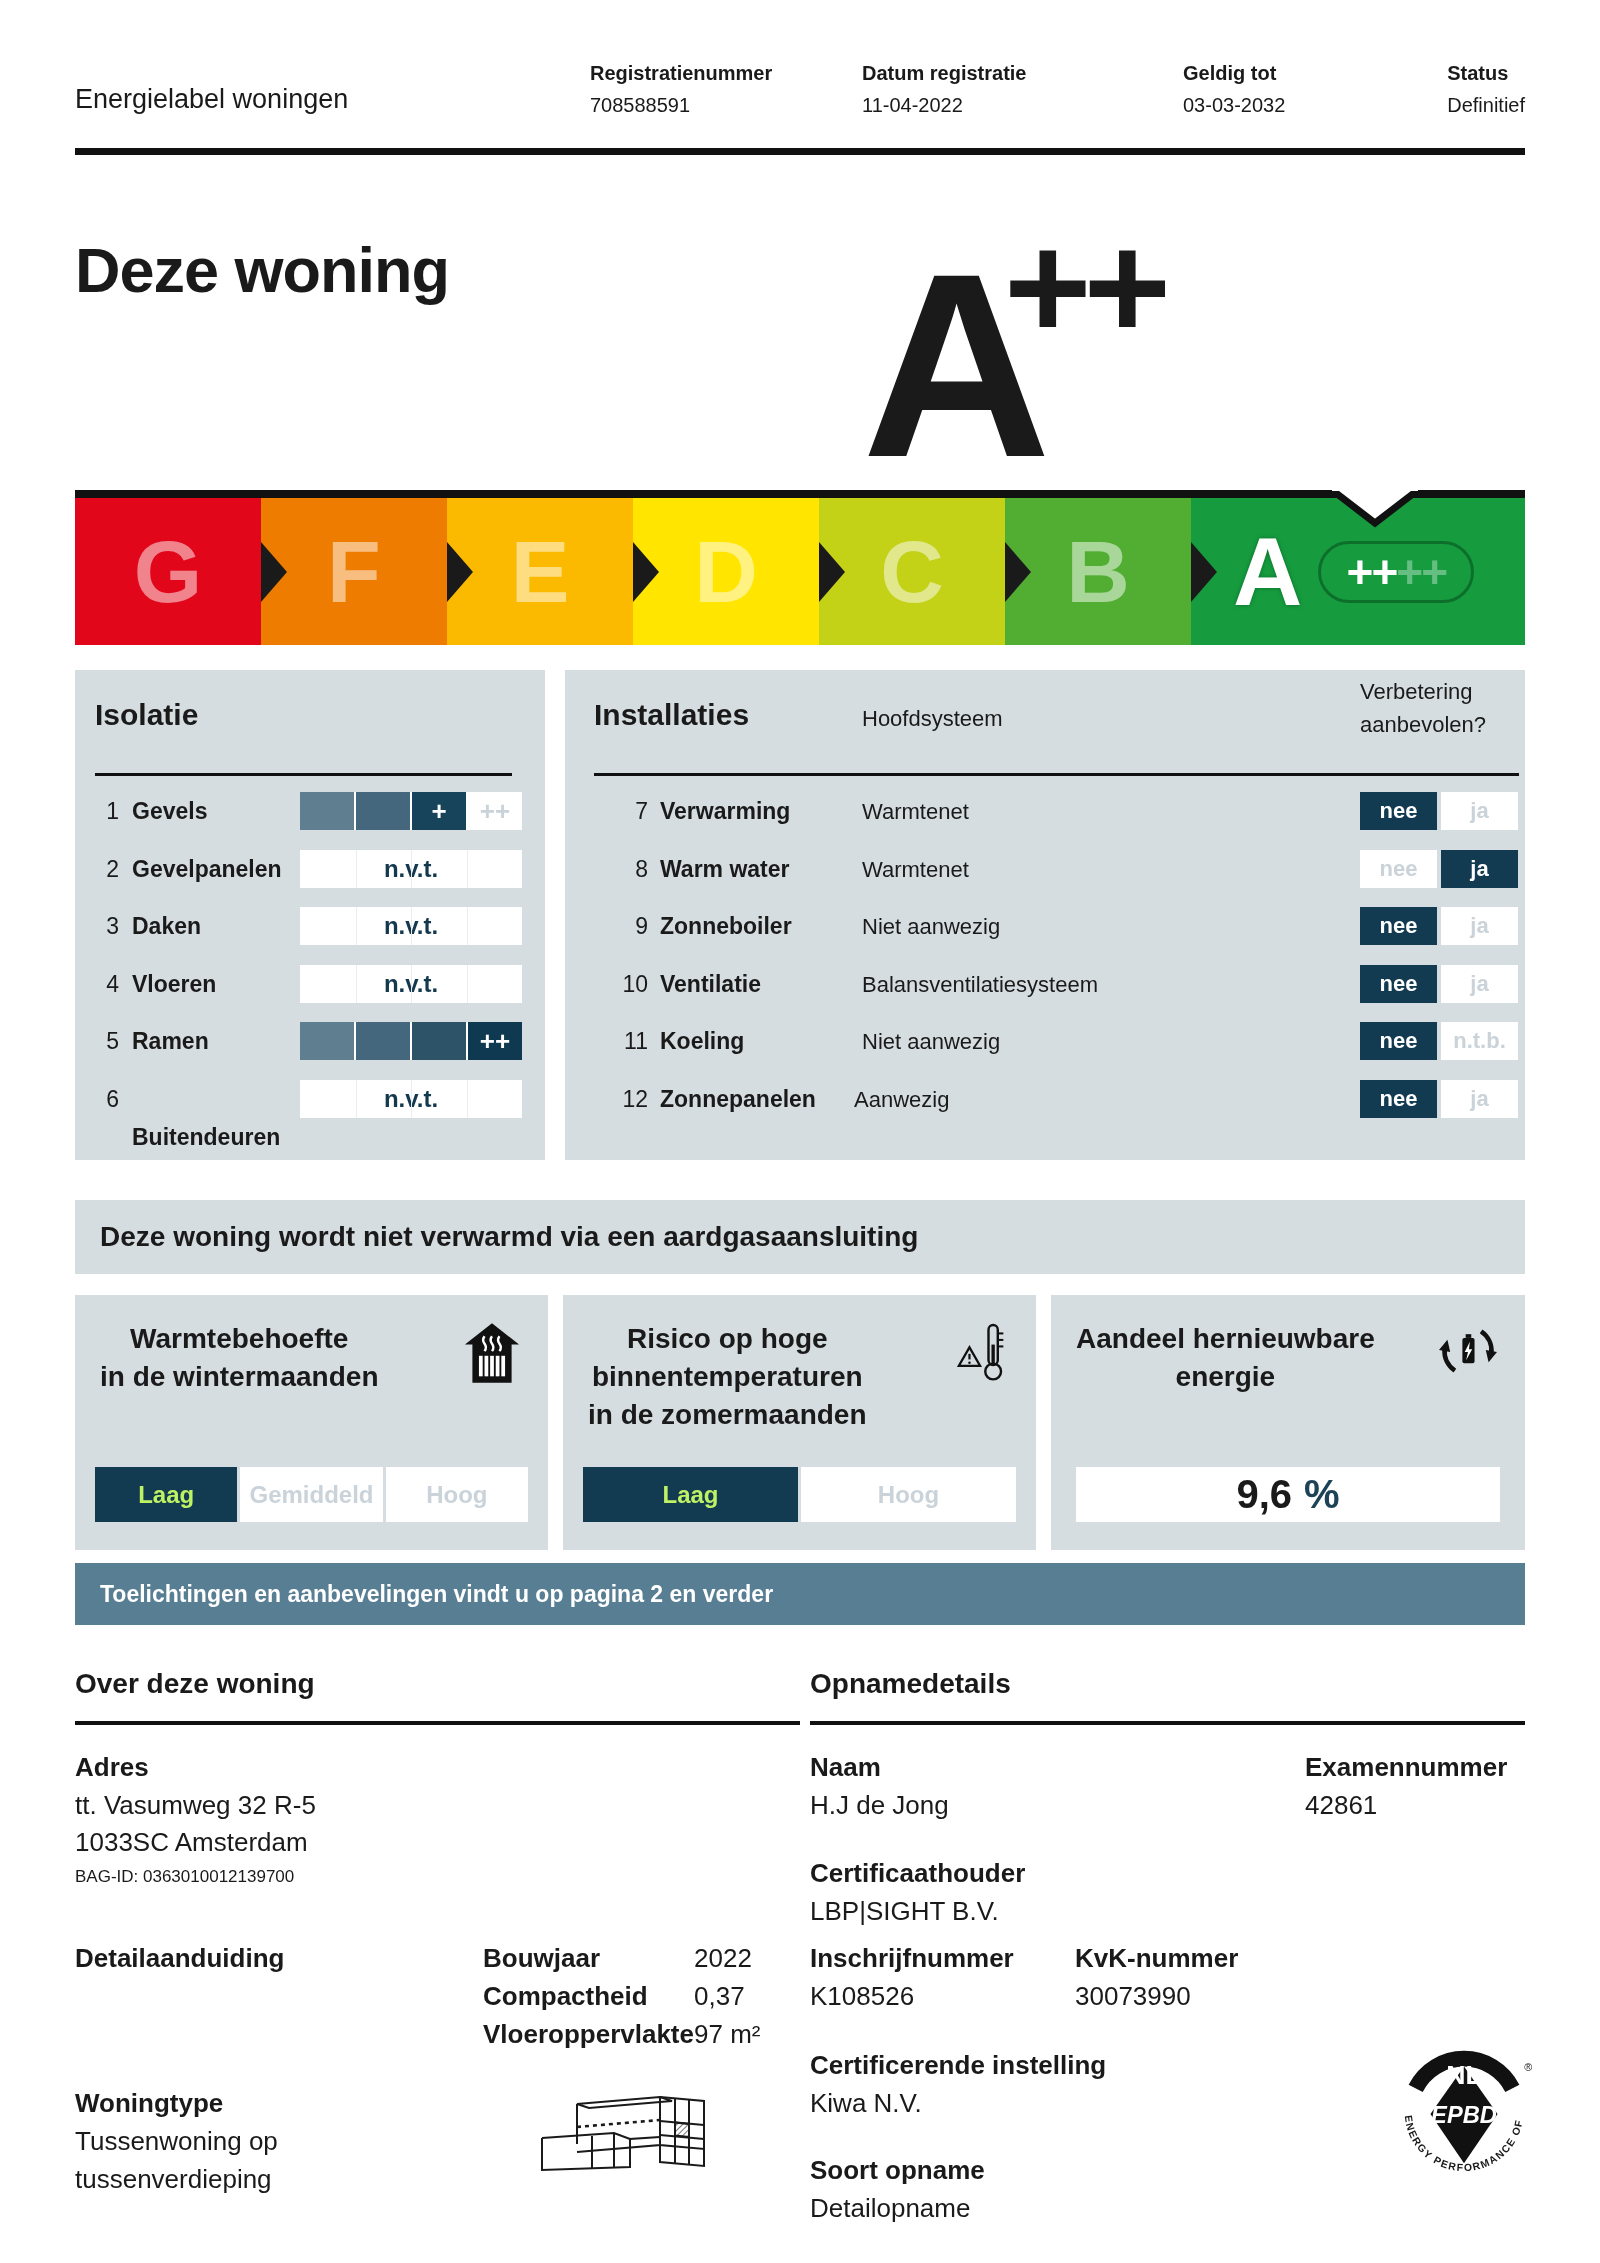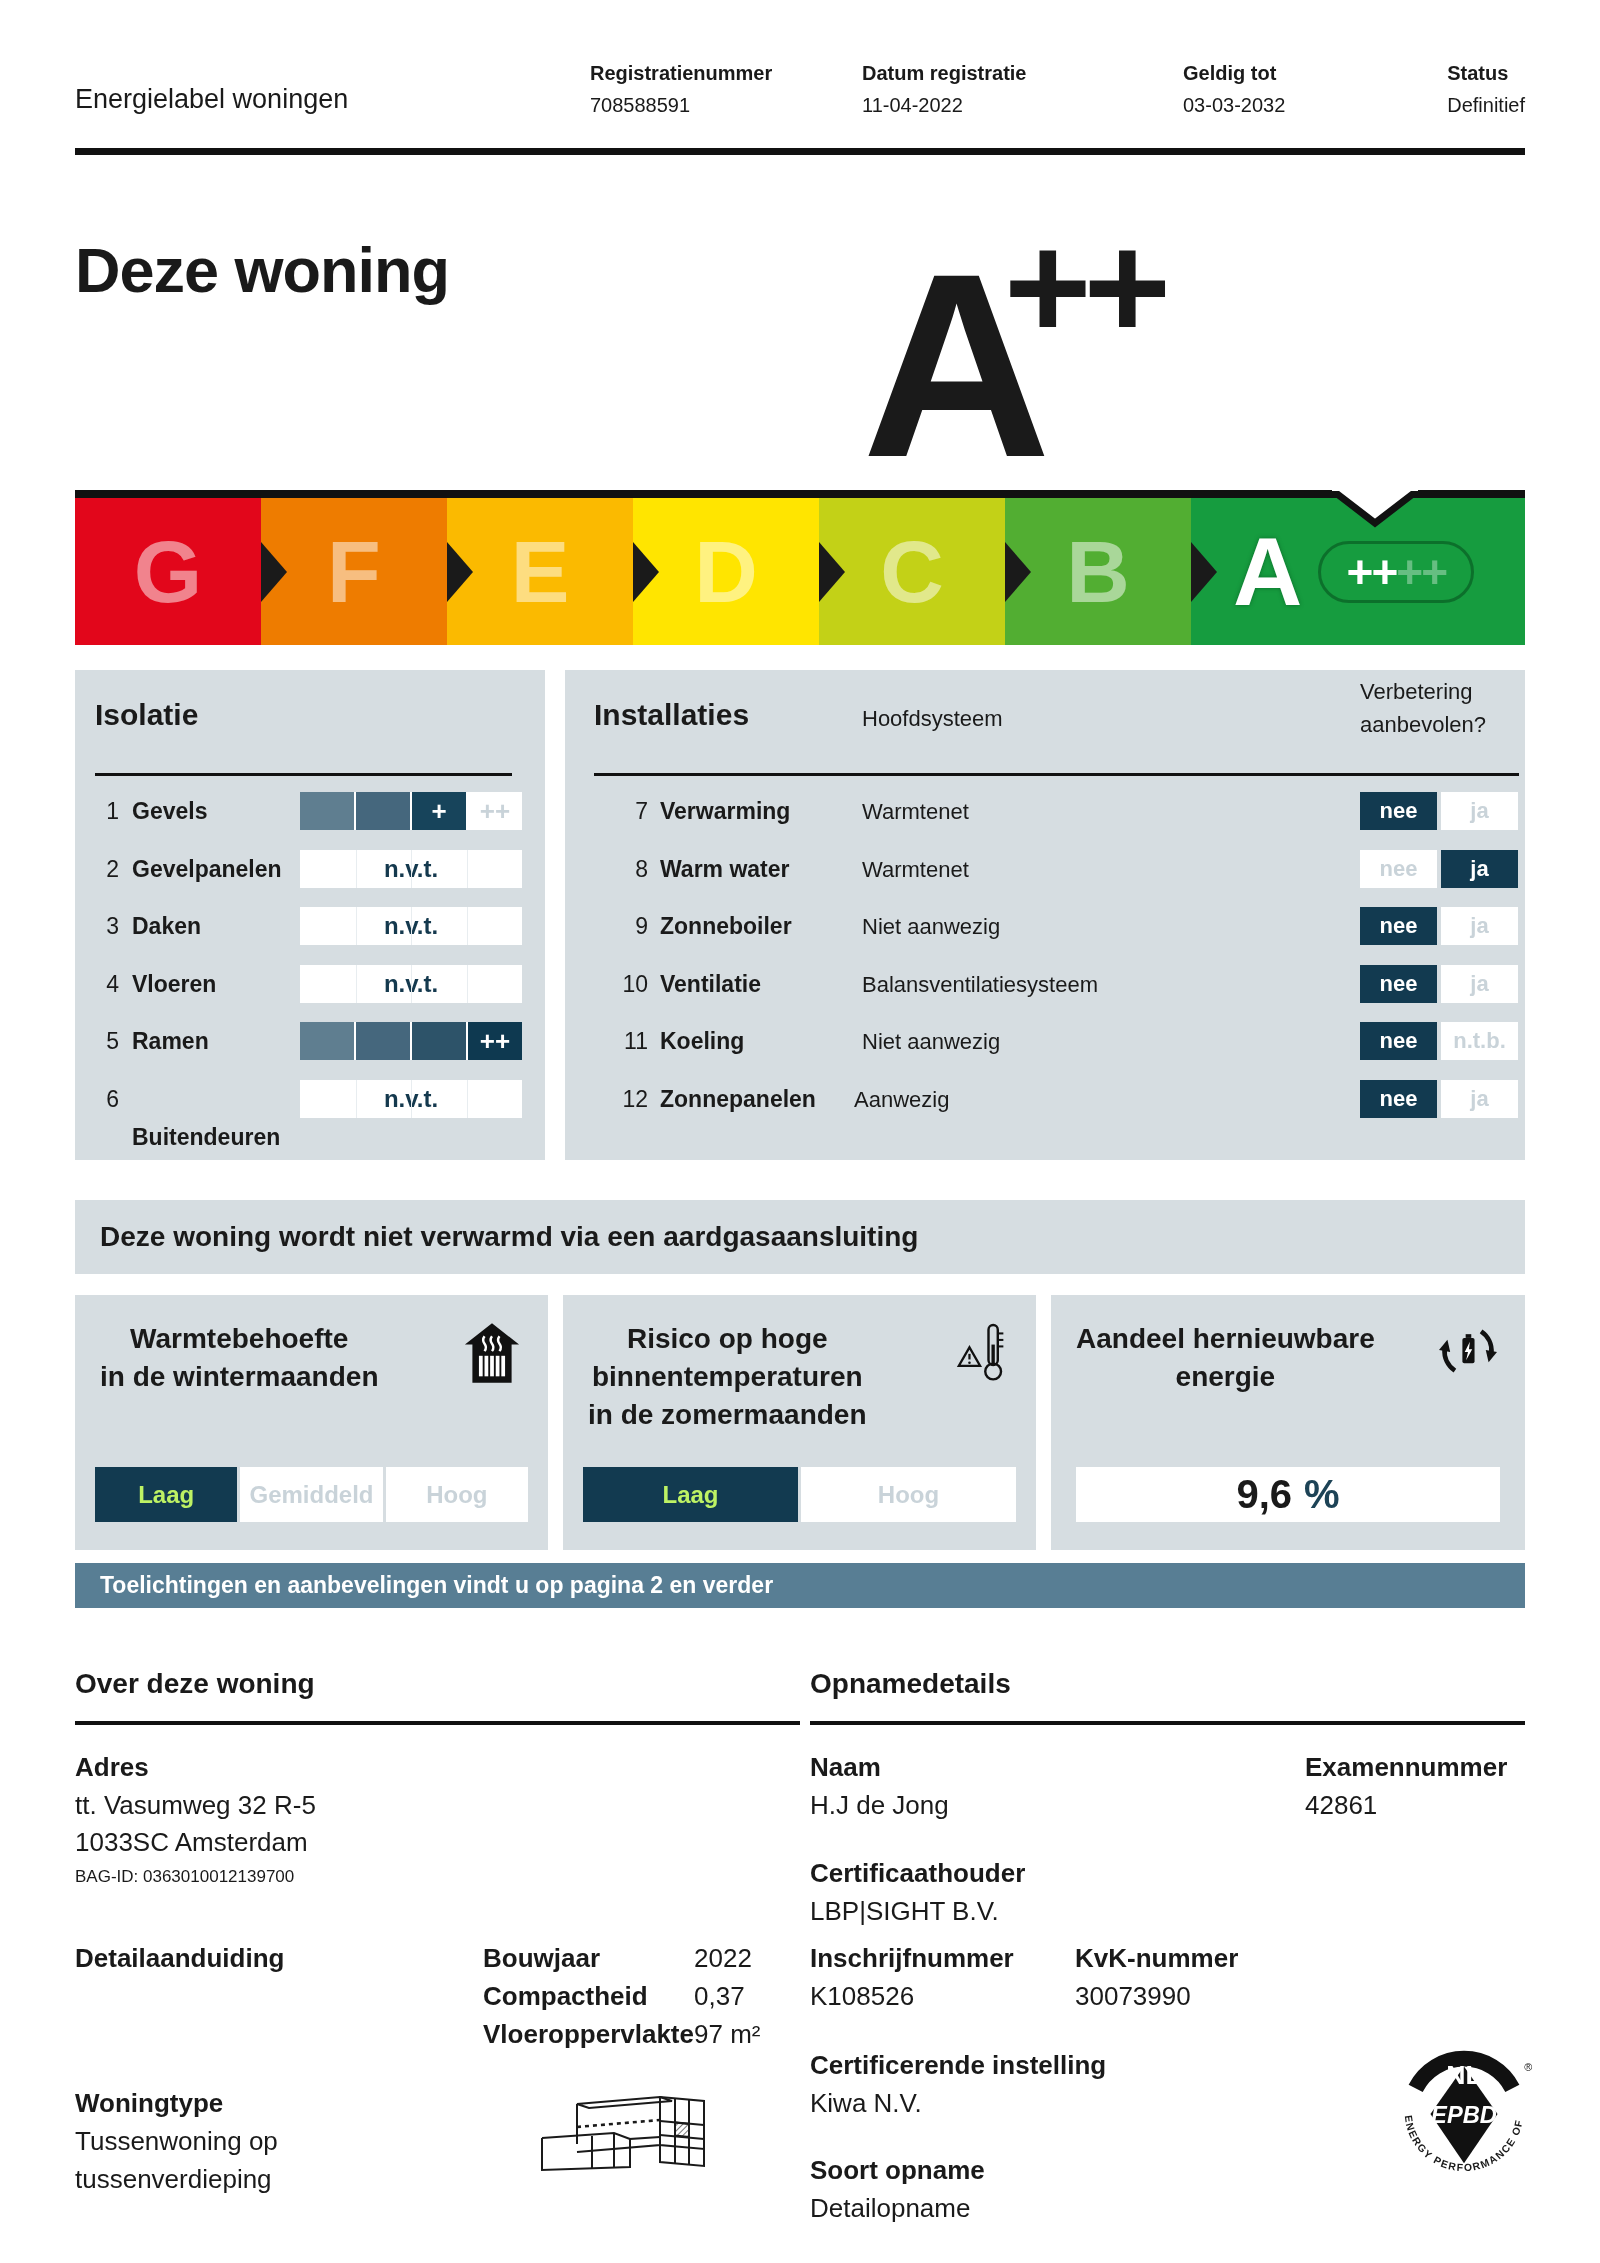--- a/index.html
+++ b/index.html
@@ -80,21 +80,21 @@
   .ibox .bicon { position:absolute; right:28px; top:26px; }
   .chooser { position:absolute; left:20px; right:20px; bottom:28px; height:55px; display:flex; gap:3px; }
   .chooser .c { flex:1; display:flex; align-items:center; justify-content:center; font-size:24px; font-weight:700; }
   .c.sel { background:#123a50; color:#bef264; }
   .c.unsel { background:#fff; color:#c9d3d9; }
   .valuebar { position:absolute; left:25px; right:25px; bottom:28px; height:55px; background:#fff;
       display:flex; align-items:center; justify-content:center; font-size:40px; font-weight:700; }
   .valuebar .unit { color:#1d4356; margin-left:12px; }
 
   
-  .footbar { position:absolute; left:75px; right:75px; top:1563px; height:45px; background:#587e94;
+  .footbar { position:absolute; left:75px; right:75px; top:1563px; height:62px; background:#587e94;
       display:flex; align-items:center; padding-left:25px; color:#fff; font-size:23px; font-weight:700; }
 
   
   .col { position:absolute; top:1668px; }
   .col-l { left:75px; width:725px; }
   .col-r { left:810px; width:715px; }
   .col h2 { position:absolute; top:0; font-size:28px; font-weight:700; }
   .col .h2line { position:absolute; top:53px; left:0; right:0; height:4px; background:#111; }
   .fld { position:absolute; font-size:26px; }
   .fld.b { font-weight:700; }

